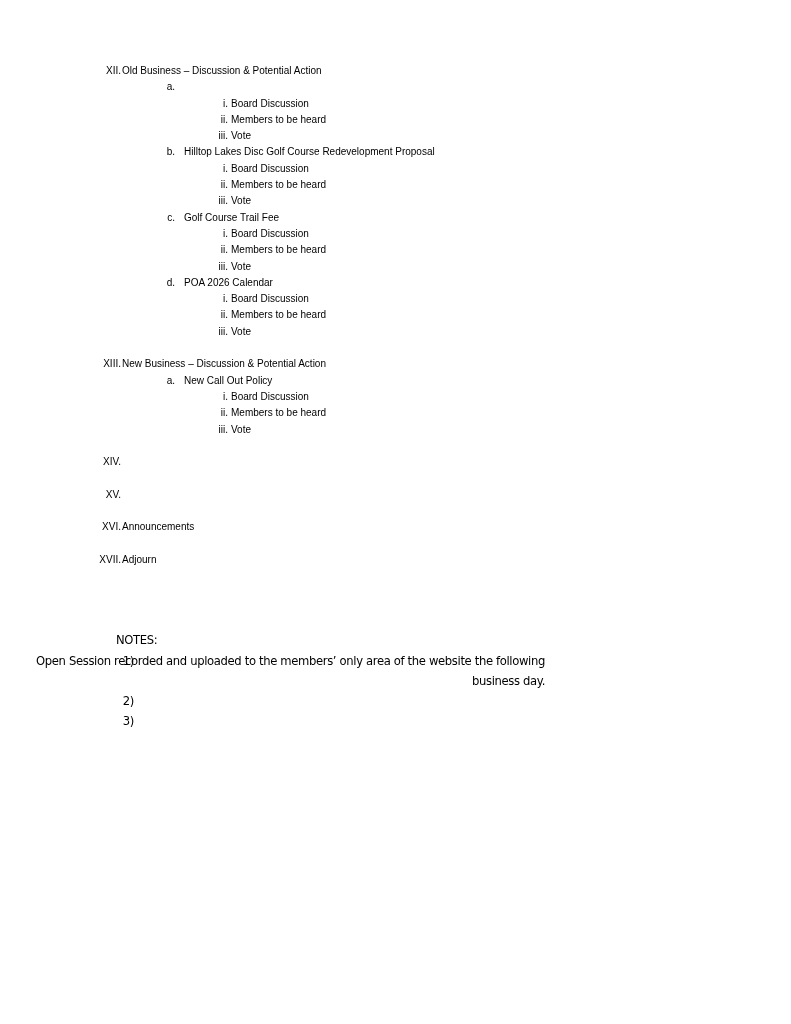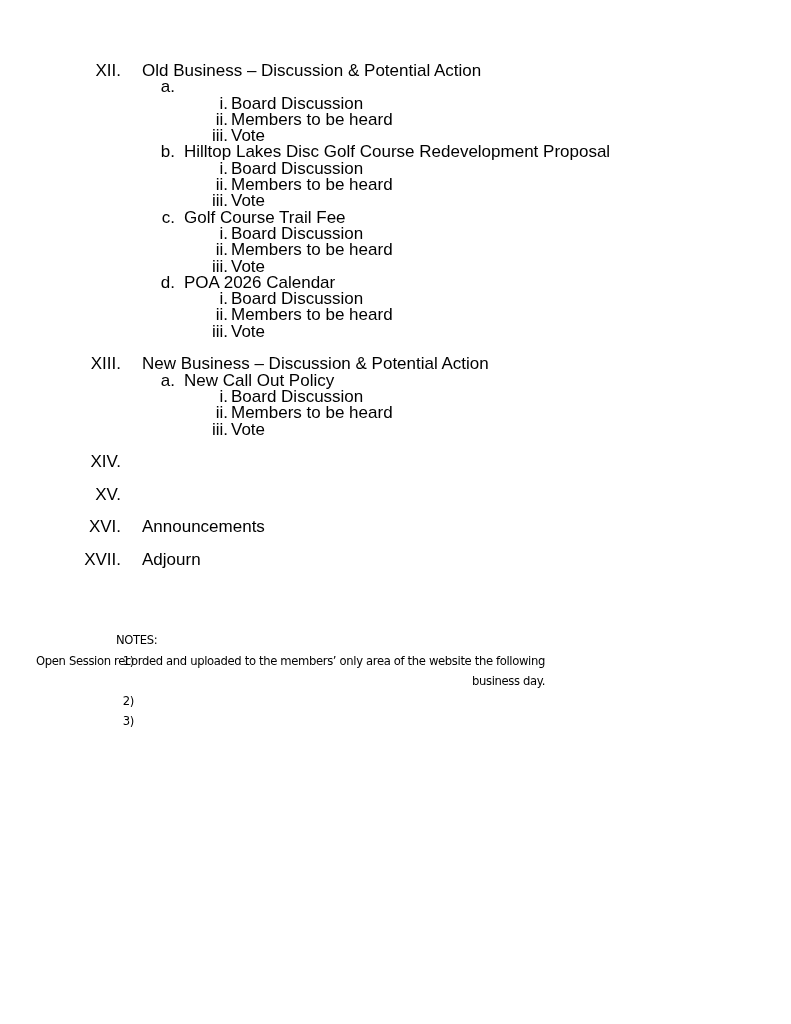--- a/index.html
+++ b/index.html
@@ -26,38 +26,38 @@
     height: 1024px;
     background: #ffffff;
   }
 
   
   .agenda {
     position: absolute;
     left: 0;
     top: 63px;
     width: 760px;
-    font-size: 17px;
+    font-size: 10px;
     line-height: 16.3px;
   }
 
   .lvl1 {
     position: relative;
     height: 16.3px;
     white-space: nowrap;
   }
   .lvl1 .marker {
     position: absolute;
     left: 60px;
     width: 61px;           
     text-align: right;
   }
   .lvl1 .txt {
     position: absolute;
-    left: 142px;
+    left: 122px;
   }
 
   .lvl2 {
     position: relative;
     height: 16.3px;
     white-space: nowrap;
   }
   .lvl2 .marker {
     position: absolute;
     left: 140px;

